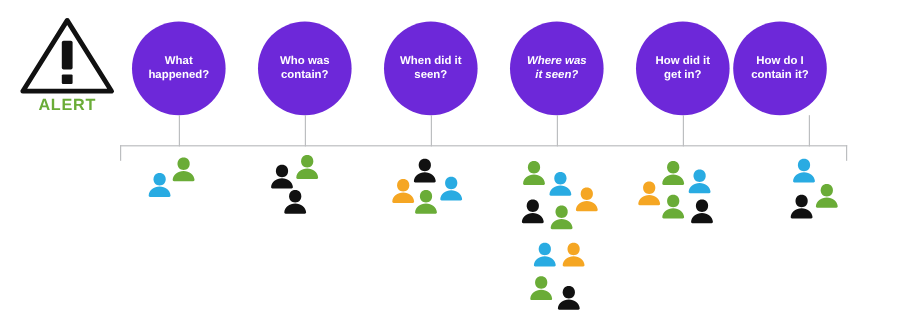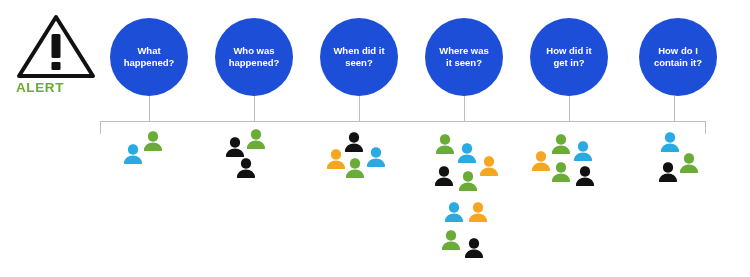--- a/index.html
+++ b/index.html
@@ -31,42 +31,42 @@
     left: 0;
     top: 0;
     width: 80px;
     height: 68px;
   }
   #alert-label {
     position: absolute;
     left: 0;
     top: 68px;
     width: 80px;
-    text-align: left;
+    text-align: center;
     font-size: 13.5px;
     font-weight: bold;
     letter-spacing: 0.6px;
     color: #6AAC37;
   }
 
   
   .stage {
     position: absolute;
     top: 18px;
     width: 78px;
     height: 78px;
   }
   .stage-circle {
     position: absolute;
     left: 0;
     top: 0;
     width: 78px;
     height: 78px;
     border-radius: 50%;
-    background: #1d4ed8;
+    background: #6d28d9;
     display: flex;
     align-items: center;
     justify-content: center;
     box-sizing: border-box;
     padding: 0 6px;
   }
   .stage-label {
     color: #ffffff;
     font-size: 9.5px;
     font-weight: bold;
@@ -134,49 +134,49 @@
         <div class="stage-circle">
           <div class="stage-label">What
 happened?</div>
         </div>
       </div>
       <div class="drop-line" style="left: 149px;"></div>
       <div class="stage" style="left: 215px;">
         <div class="stage-arrow"></div>
         <div class="stage-circle">
           <div class="stage-label">Who was
-happened?</div>
+contain?</div>
         </div>
       </div>
       <div class="drop-line" style="left: 254px;"></div>
       <div class="stage" style="left: 320px;">
         <div class="stage-arrow"></div>
         <div class="stage-circle">
           <div class="stage-label">When did it
 seen?</div>
         </div>
       </div>
       <div class="drop-line" style="left: 359px;"></div>
-      <div class="stage" style="left: 425px;">
+      <div class="stage" style="left: 425px; font-style: italic;">
         <div class="stage-arrow"></div>
         <div class="stage-circle">
           <div class="stage-label">Where was
 it seen?</div>
         </div>
       </div>
       <div class="drop-line" style="left: 464px;"></div>
       <div class="stage" style="left: 530px; text-decoration: underline;">
         <div class="stage-arrow"></div>
         <div class="stage-circle">
           <div class="stage-label">How did it
 get in?</div>
         </div>
       </div>
       <div class="drop-line" style="left: 569px;"></div>
-      <div class="stage" style="left: 639px;">
+      <div class="stage" style="left: 611px;">
         <div class="stage-arrow"></div>
         <div class="stage-circle">
           <div class="stage-label">How do I
 contain it?</div>
         </div>
       </div>
       <div class="drop-line" style="left: 674px;"></div>
     </div>
 
   <div id="bracket"></div>

